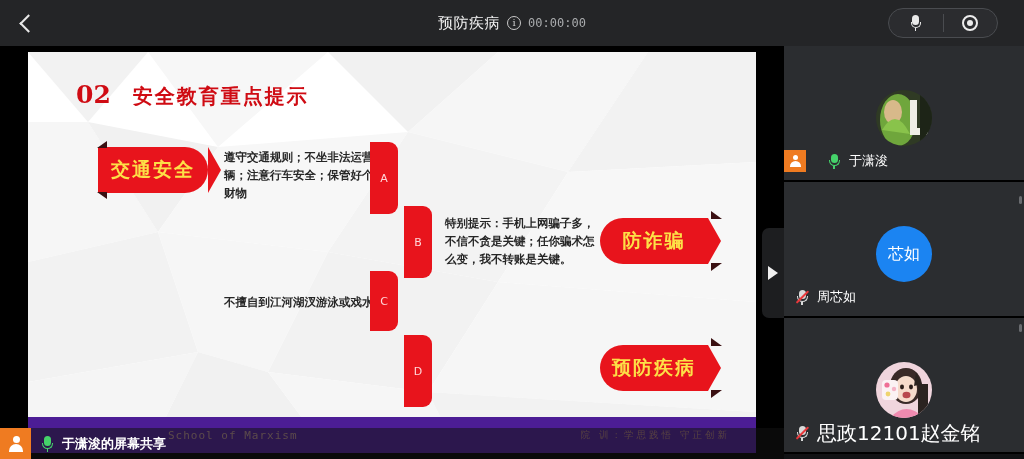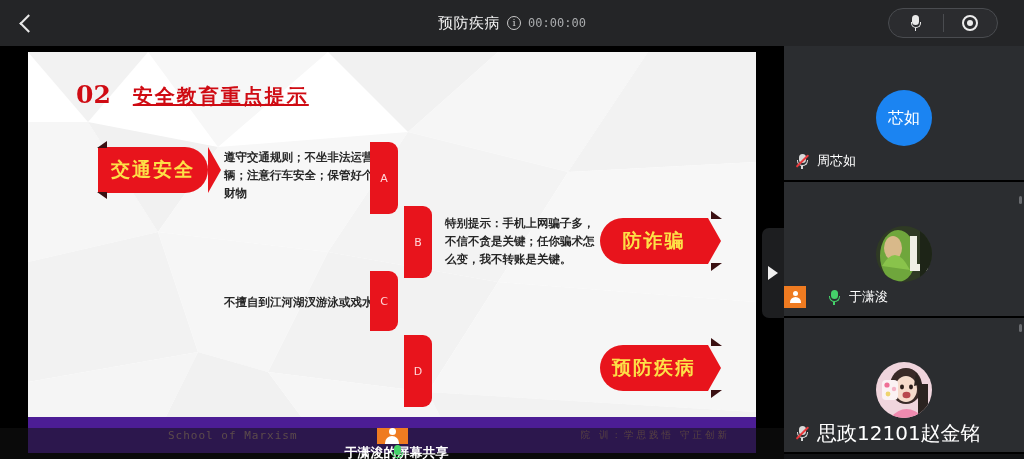--- a/index.html
+++ b/index.html
@@ -61,21 +61,21 @@
   }
   .slide {
     position: absolute; left: 28px; top: 6px; width: 728px; height: 401px;
     background: #ffffff; overflow: hidden;
   }
   .poly { position: absolute; inset: 0; }
   .poly svg { width: 100%; height: 100%; display: block; }
 
   .slide-head { position: absolute; left: 48px; top: 28px; display: flex; align-items: baseline; gap: 22px; }
   .sec-num { color: #cf0b13; font-size: 25px; font-weight: bold; font-family: "DejaVu Serif", serif; }
-  .sec-title { color: #cf0b13; font-size: 20px; font-weight: bold; letter-spacing: 2px; text-decoration: underline; }
+  .sec-title { color: #cf0b13; font-size: 20px; font-weight: bold; letter-spacing: 2px; }
 
   .banner {
     position: absolute; height: 46px; background: #e8141c;
     border-radius: 24px 0 0 24px;
     display: flex; align-items: center; justify-content: center;
     color: #fde047; font-size: 19px; font-weight: bold; letter-spacing: 2px;
   }
   .banner.left-dir { border-radius: 0 24px 24px 0; }
   
   .banner.left-dir::after {
@@ -118,21 +118,21 @@
     position: absolute; right: 0; top: 182px; width: 22px; height: 90px;
     background: #1d1e20; border-radius: 7px 0 0 7px;
     display: flex; align-items: center; justify-content: center; cursor: pointer;
   }
   .handle .tri { width: 0; height: 0; border-top: 7px solid transparent; border-bottom: 7px solid transparent; border-left: 10px solid #f0f0f0; }
 
   
   .sharebar {
     position: absolute; left: 0; bottom: 0; width: 784px; height: 31px;
     background: rgba(18,18,18,.55);
-    display: flex; align-items: center; flex-direction: column;
+    display: flex; align-items: center;
   }
   .share-badge { width: 31px; height: 31px; background: #ef7b21; display: flex; align-items: center; justify-content: center; }
   .person-glyph { position: relative; width: 16px; height: 16px; }
   .person-glyph .head { position: absolute; left: 5px; top: 0; width: 7px; height: 7px; border-radius: 50%; background: #fff; }
   .person-glyph .body { position: absolute; left: 1px; top: 8px; width: 14px; height: 8px; border-radius: 7px 7px 0 0; background: #fff; }
   .share-mic { margin-left: 11px; position: relative; width: 11px; height: 17px; }
   .share-mic .cap { position: absolute; left: 2px; top: 1px; width: 7px; height: 10px; border-radius: 3.5px; background: #45d26a; }
   .share-mic .arc { position: absolute; left: 0; top: 8px; width: 11px; height: 6px; border: 1.5px solid #45d26a; border-top: none; border-radius: 0 0 6px 6px; }
   .share-mic .stem { position: absolute; left: 4.8px; top: 14px; width: 1.5px; height: 3px; background: #45d26a; }
   .share-text { margin-left: 9px; color: #ffffff; font-size: 13px; font-weight: bold; }
@@ -279,35 +279,20 @@
           <i class="arc"></i>
           <i class="stem"></i>
       </span>
       <span class="share-text">于潇浚的屏幕共享</span>
     </div>
   </div>
 
   <div class="panel">
 
     <div class="tile">
-      <div class="avatar initials">
-        <span>芯如</span>
-      </div>
-      <div class="name-row">
-        <span class="mic-small muted no-badge-pad">
-          <i class="cap"></i>
-            <i class="arc"></i>
-            <i class="stem"></i>
-            <i class="slash"></i>
-        </span>
-        <span class="tile-name">周芯如</span>
-      </div>
-    </div>
-
-    <div class="tile">
       <div class="avatar">
         <svg viewBox="0 0 56 56" preserveAspectRatio="none">
           <rect x="0" y="0" width="56" height="56" fill="#2f3a24"></rect>
           <ellipse cx="22" cy="30" rx="18" ry="26" fill="#6fa63c"></ellipse>
           <ellipse cx="17" cy="22" rx="9" ry="12" fill="#d8b98a"></ellipse>
           <path d="M6 40 Q20 16 34 44 Z" fill="#89c34b"></path>
           <rect x="34" y="10" width="7" height="34" fill="#efefe6"></rect>
           <rect x="34" y="38" width="18" height="7" fill="#efefe6"></rect>
           <rect x="44" y="0" width="12" height="56" fill="#1d2417"></rect>
         </svg>
@@ -318,20 +303,35 @@
               <i class="head"></i>
               <i class="body"></i>
             </span>
         </span>
         <span class="mic-small">
           <i class="cap"></i>
             <i class="arc"></i>
             <i class="stem"></i>
         </span>
         <span class="tile-name">于潇浚</span>
+      </div>
+    </div>
+
+    <div class="tile">
+      <div class="avatar initials">
+        <span>芯如</span>
+      </div>
+      <div class="name-row">
+        <span class="mic-small muted no-badge-pad">
+          <i class="cap"></i>
+            <i class="arc"></i>
+            <i class="stem"></i>
+            <i class="slash"></i>
+        </span>
+        <span class="tile-name">周芯如</span>
       </div>
     </div>
 
     <div class="tile">
       <div class="avatar">
         <svg viewBox="0 0 56 56" preserveAspectRatio="none">
           <rect x="0" y="0" width="56" height="56" fill="#f0d5dd"></rect>
           <ellipse cx="30" cy="24" rx="16" ry="18" fill="#3a2a28"></ellipse>
           <ellipse cx="30" cy="27" rx="11" ry="13" fill="#f6dbcc"></ellipse>
           <ellipse cx="26" cy="25" rx="2" ry="2.4" fill="#2b1d1b"></ellipse>

